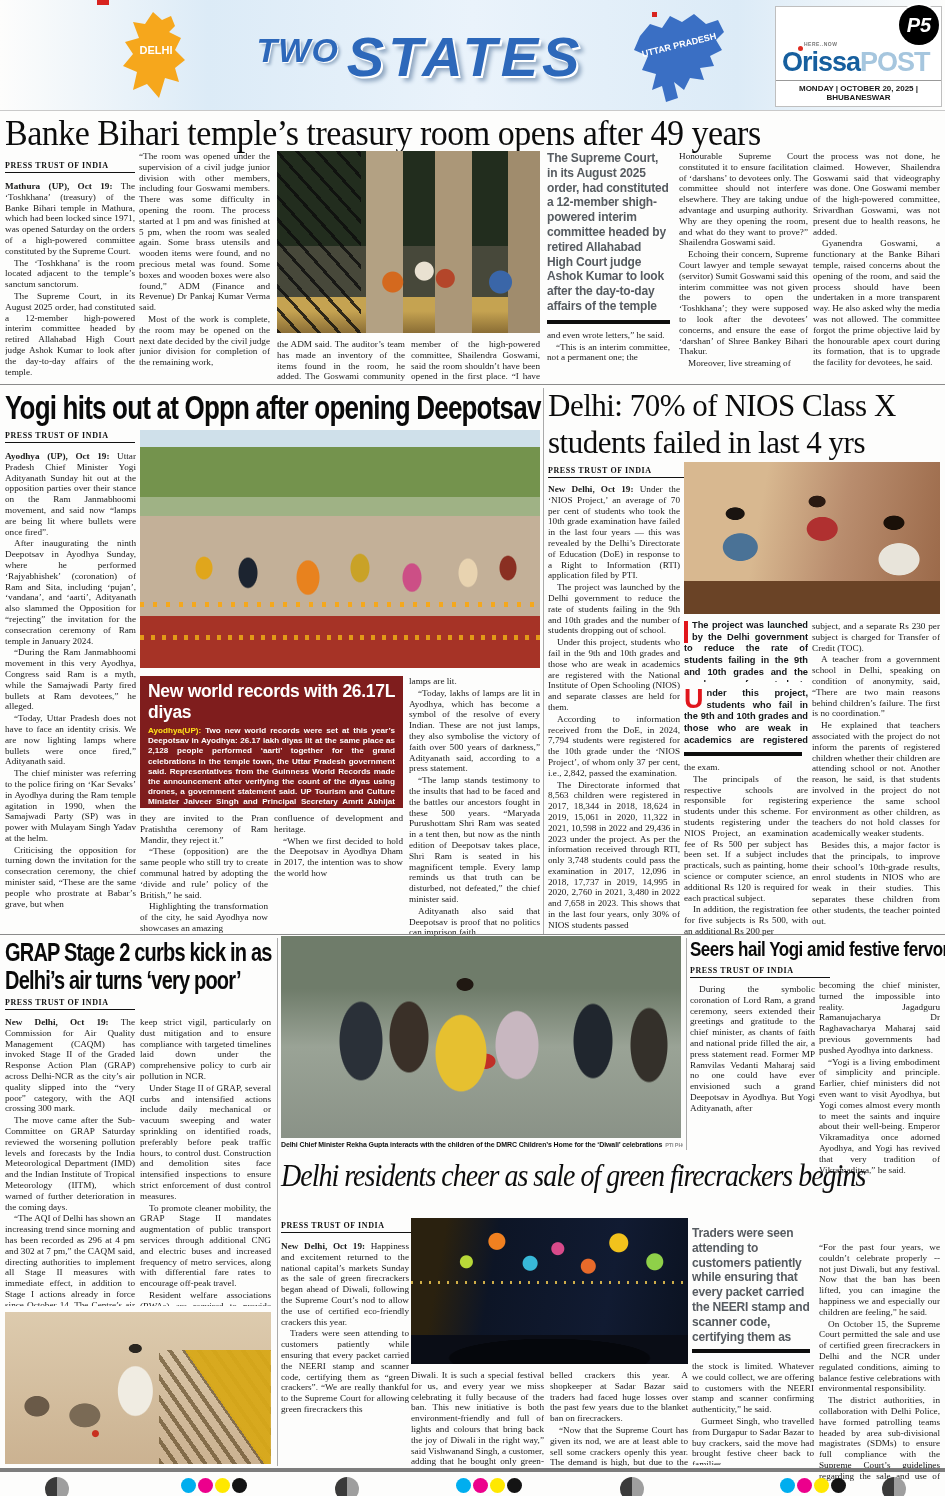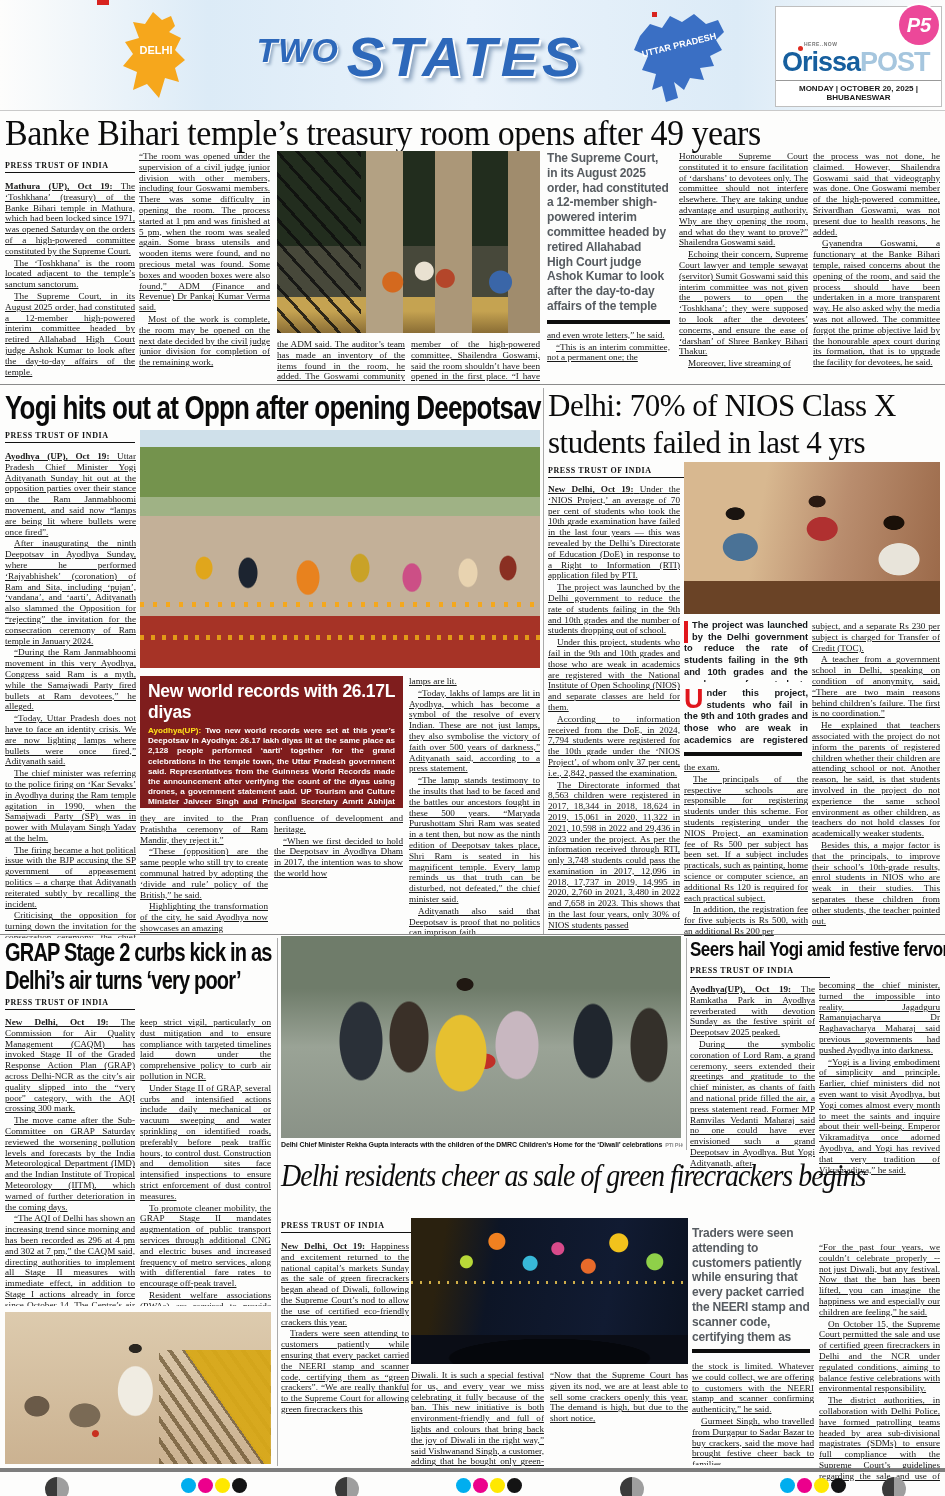--- a/index.html
+++ b/index.html
@@ -11,38 +11,38 @@
         background:linear-gradient(90deg,#fdfdfc,#dcebf7 22%,#eaf3fb 50%,#dcebf7 78%,#fdfdfc);
         border-bottom:1px solid #c9c9c9;}
   .banner{position:absolute;left:210px;top:24px;width:420px;text-align:center;white-space:nowrap;}
   .banner .two{font:italic 900 34px "Liberation Sans",sans-serif;color:#2d68ba;letter-spacing:1px;
         text-shadow:1px 1px 0 #fff,3px 3px 3px #9ab0c8;vertical-align:14px;margin-right:8px;}
   .banner .states{font:italic 900 56px "Liberation Sans",sans-serif;color:#2d68ba;letter-spacing:4px;
         text-shadow:2px 2px 0 #fff,5px 5px 4px #8fa6c0;}
   .map-label{position:absolute;color:#fff;font:bold 11px "Liberation Sans",sans-serif;text-align:center;}
   .logobox{position:absolute;left:775px;top:6px;width:165px;height:99px;background:#fff;
         border:1px solid #bfbfbf;}
-  .p5{position:absolute;right:2px;top:-2px;width:40px;height:40px;border-radius:50%;background:#ec4899;
+  .p5{position:absolute;right:2px;top:-2px;width:40px;height:40px;border-radius:50%;background:#000000;
         color:#fff;font:italic 900 20px/40px "Liberation Sans",sans-serif;text-align:center;
         box-shadow:0 0 0 2px #fff;}
   .tagline{position:absolute;left:28px;top:34px;font:bold 5px "Liberation Sans",sans-serif;color:#777;letter-spacing:.5px;}
   .brand{position:absolute;left:6px;top:40px;white-space:nowrap;}
   .brand .orissa{font:900 27px "Liberation Sans",sans-serif;color:#175f9e;letter-spacing:-1px;}
   .brand .post{font:900 27px "Liberation Sans",sans-serif;color:#a6c6de;letter-spacing:-1px;}
   .brand-dot{position:absolute;left:22px;top:39px;width:5px;height:5px;border-radius:50%;background:#e02b20;}
   .dateline{position:absolute;left:0;bottom:4px;width:100%;text-align:center;
         font:bold 8px "Liberation Sans",sans-serif;color:#1a1a1a;border-top:1px solid #999;padding-top:3px;}
   .print-mark{position:absolute;left:97px;top:0;width:12px;height:5px;background:#d8231f;}
   .map-marker{position:absolute;left:652px;top:12px;width:5px;height:5px;background:#d8231f;}
   
   .hl-serif{font-family:"Liberation Serif",serif;font-weight:400;color:#0c0c0c;margin:0;letter-spacing:-.5px;}
   .hl-sans{font-family:"Liberation Sans",sans-serif;font-weight:800;color:#0a0a0a;margin:0;letter-spacing:-.8px;}
   .byline{font:bold 8px "Liberation Serif",serif;letter-spacing:.6px;color:#111;
         border-bottom:1.5px solid #111;padding-bottom:2px;}
-  .body{font:9.2px/10.8px "Liberation Serif",serif;text-align:justify;color:#191919;overflow:hidden;text-decoration:underline;}
+  .body{font:9.2px/10.8px "Liberation Serif",serif;text-align:justify;color:#191919;overflow:hidden;}
   .body p{margin:0 0 1px 0;}
   .rest p{text-indent:9px;}
   .cont p:not(:first-child){text-indent:9px;}
   p.lead{text-indent:0;}
   .pq{font:bold 12px/14.8px "Liberation Sans",sans-serif;color:#575c61;letter-spacing:-.2px;text-align:left;}
   .rule{position:absolute;background:#0d0d0d;height:4px;}
   .hline{position:absolute;background:#8a8a8a;height:1px;}
   .vline{position:absolute;background:#aaa;width:1px;}
   .callout{font:bold 9.3px/11.7px "Liberation Sans",sans-serif;color:#14171a;text-align:justify;overflow:hidden;}
   .redbar{float:left;width:4px;height:22px;background:#e0161c;margin:1px 4px 0 0;}
@@ -197,21 +197,20 @@
   <section>
     <h2 class="hl-sans abs" style="left:5px;top:390px;width:535px;font-size:26px;line-height:28px;transform:scaleY(1.25);transform-origin:top left;white-space:nowrap;">Yogi hits out at Oppn after opening Deepotsav</h2>
     <div class="byline abs" style="left:5px;top:431px;width:130px;">PRESS TRUST OF INDIA</div>
     <div class="body abs rest" style="left:5px;top:451px;width:131px;height:487px;">
       <p class="lead"><b>Ayodhya (UP), Oct 19:</b> <span>Uttar Pradesh Chief Minister Yogi Adityanath Sunday hit out at the opposition parties over their stance on the Ram Janmabhoomi movement, and said now “lamps are being lit where bullets were once fired”.</span></p>
       <div>
           <p>After inaugurating the ninth Deepotsav in Ayodhya Sunday, where he performed ‘Rajyabhishek’ (coronation) of Ram and Sita, including ‘pujan’, ‘vandana’, and ‘aarti’, Adityanath also slammed the Opposition for “rejecting” the invitation for the consecration ceremony of Ram temple in January 2024.</p>
           <p>“During the Ram Janmabhoomi movement in this very Ayodhya, Congress said Ram is a myth, while the Samajwadi Party fired bullets at Ram devotees,” he alleged.</p>
           <p>“Today, Uttar Pradesh does not have to face an identity crisis. We are now lighting lamps where bullets were once fired,” Adityanath said.</p>
           <p>The chief minister was referring to the police firing on ‘Kar Sevaks’ in Ayodhya during the Ram temple agitation in 1990, when the Samajwadi Party (SP) was in power with Mulayam Singh Yadav at the helm.</p>
-          <p>The firing became a hot political issue with the BJP accusing the SP government of appeasement politics – a charge that Adityanath reiterated subtly by recalling the incident.</p>
           <p>Criticising the opposition for turning down the invitation for the consecration ceremony, the chief minister said, “These are the same people who prostrate at Babar’s grave, but when</p>
         </div>
     </div>
     <div class="photo ph-deepotsav" style="left:140px;top:430px;width:400px;height:238px;"></div>
     <div class="infobox" style="left:140px;top:676px;width:263px;height:132px;">
       <h3>New world records with 26.17L diyas</h3>
       <div class="ib-body"><span class="ib-lead">Ayodhya(UP):</span> <span>Two new world records were set at this year’s Deepotsav in Ayodhya: 26.17 lakh diyas lit at the same place as 2,128 people performed ‘aarti’ together for the grand celebrations in the temple town, the Uttar Pradesh government said. Representatives from the Guinness World Records made the announcement after verifying the count of the diyas using drones, a government statement said. UP Tourism and Culture Minister Jaiveer Singh and Principal Secretary Amrit Abhijat presented the Guinness certificate to Chief Minister Yogi Adityanath. The first Guinness award was given for the largest display of oil lamps (26,17,215) achieved jointly by the UP Department of Tourism, the Ayodhya administration, and the Rammanohar Lohia Avadh University. Another award was given for the most number of people performing ‘aarti’ simultaneously. The tourism department, the district administration and the Saryu Aarti Samiti in Ayodhya jointly achieved this feat, the statement said.</span></div>
     </div>
     <div class="body abs cont" style="left:140px;top:813px;width:128px;height:125px;">
         <p>they are invited to the Pran Pratishtha ceremony of Ram Mandir, they reject it.”</p>
@@ -291,21 +290,20 @@
 
   <div class="photo ph-rekha" style="left:281px;top:936px;width:400px;height:202px;"></div>
   <div class="caption abs" style="left:281px;top:1141px;width:402px;">
     <span>Delhi Chief Minister Rekha Gupta interacts with the children of the DMRC Children’s Home for the ‘Diwali’ celebrations</span><span class="credit">PTI PHOTO</span>
   </div>
 
   <section>
     <h2 class="hl-sans abs" style="left:690px;top:938px;width:250px;font-size:17px;line-height:20px;letter-spacing:-.5px;transform:scaleY(1.2);transform-origin:top left;white-space:nowrap;">Seers hail Yogi amid festive fervor</h2>
     <div class="byline abs" style="left:690px;top:966px;width:140px;">PRESS TRUST OF INDIA</div>
     <div class="body abs rest" style="left:690px;top:984px;width:125px;height:194px;">
-      <p class="lead"><b>Ayodhya(UP), Oct 19:</b> <span>The Ramkatha Park in Ayodhya reverberated with devotion Sunday as the festive spirit of Deepotsav 2025 peaked.</span></p>
       <div>
           <p>During the symbolic coronation of Lord Ram, a grand ceremony, seers extended their greetings and gratitude to the chief minister, as chants of faith and national pride filled the air, a press statement read. Former MP Ramvilas Vedanti Maharaj said no one could have ever envisioned such a grand Deepotsav in Ayodhya. But Yogi Adityanath, after</p>
         </div>
     </div>
     <div class="body abs cont" style="left:819px;top:980px;width:121px;height:198px;">
         <p>becoming the chief minister, turned the impossible into reality. Jagadguru Ramanujacharya Dr Raghavacharya Maharaj said previous governments had pushed Ayodhya into darkness.</p>
         <p>“Yogi is a living embodiment of simplicity and principle. Earlier, chief ministers did not even want to visit Ayodhya, but Yogi comes almost every month to meet the saints and inquire about their well-being. Emperor Vikramaditya once adorned Ayodhya, and Yogi has revived that very tradition of Vikramaditya,” he said.</p>
       </div>
   </section>
 
@@ -316,20 +314,21 @@
       <p class="lead"><b>New Delhi, Oct 19:</b> <span>Happiness and excitement returned to the national capital’s markets Sunday as the sale of green firecrackers began ahead of Diwali, following the Supreme Court’s nod to allow the use of certified eco-friendly crackers this year.</span></p>
       <div>
           <p>Traders were seen attending to customers patiently while ensuring that every packet carried the NEERI stamp and scanner code, certifying them as “green crackers”. “We are really thankful to the Supreme Court for allowing green firecrackers this</p>
         </div>
     </div>
     <div class="photo ph-night" style="left:411px;top:1218px;width:277px;height:146px;"></div>
     <div class="body abs cont" style="left:411px;top:1370px;width:133px;height:96px;">
         <p>Diwali. It is such a special festival for us, and every year we miss celebrating it fully because of the ban. This new initiative is both environment-friendly and full of lights and colours that bring back the joy of Diwali in the right way,” said Vishwanand Singh, a customer, adding that he bought only green-la-</p>
       </div>
     <div class="body abs cont" style="left:550px;top:1370px;width:138px;height:96px;">
+        <p>belled crackers this year. A shopkeeper at Sadar Bazar said traders had faced huge losses over the past few years due to the blanket ban on firecrackers.</p>
         <p>“Now that the Supreme Court has given its nod, we are at least able to sell some crackers openly this year. The demand is high, but due to the short notice,</p>
       </div>
     <div class="pq abs" style="left:692px;top:1226px;width:122px;height:120px;overflow:hidden;">Traders were seen attending to customers patiently while ensuring that every packet carried the NEERI stamp and scanner code, certifying them as “green crackers”</div>
     <div class="rule" style="left:692px;top:1349px;width:118px;"></div>
     <div class="body abs cont" style="left:692px;top:1361px;width:122px;height:104px;">
         <p>the stock is limited. Whatever we could collect, we are offering to customers with the NEERI stamp and scanner confirming authenticity,” he said.</p>
         <p>Gurmeet Singh, who travelled from Durgapur to Sadar Bazar to buy crackers, said the move had brought festive cheer back to families.</p>
       </div>
     <div class="body abs cont" style="left:819px;top:1226px;width:121px;height:240px;margin-top:16px;">
         <p>“For the past four years, we couldn’t celebrate properly -- not just Diwali, but any festival. Now that the ban has been lifted, you can imagine the happiness we and especially our children are feeling,” he said.</p>

